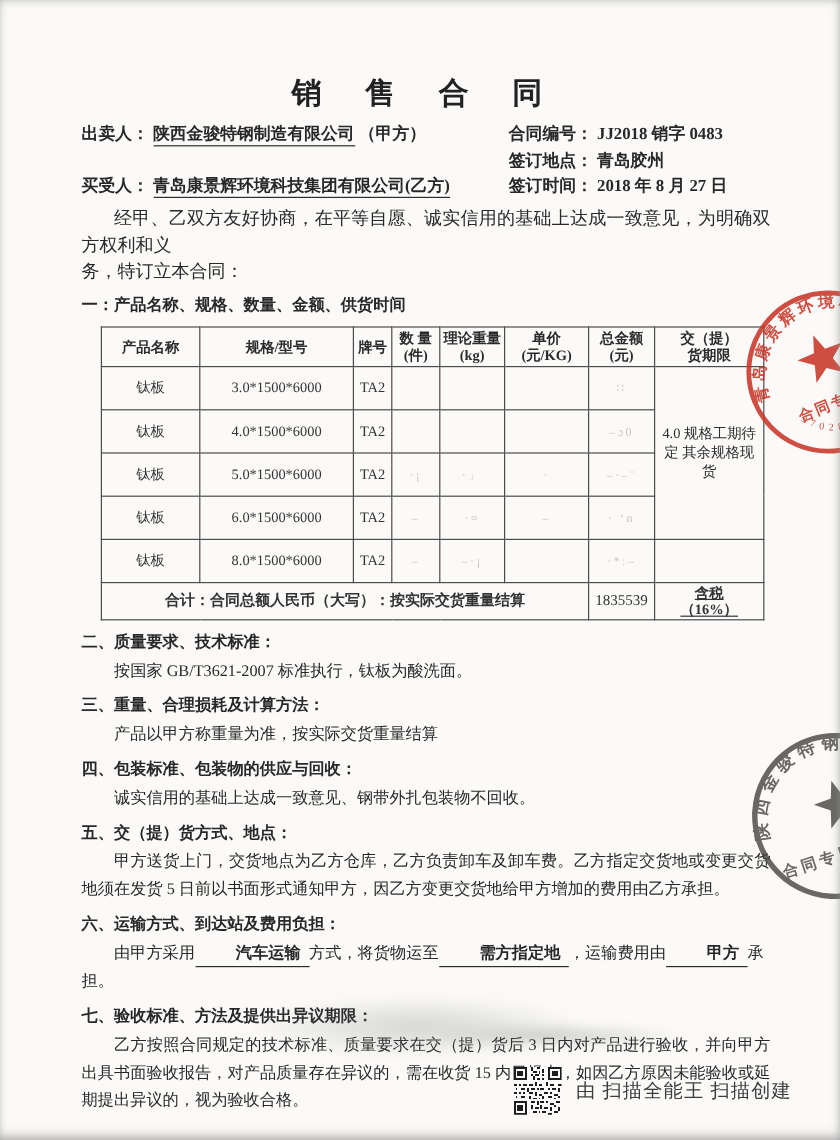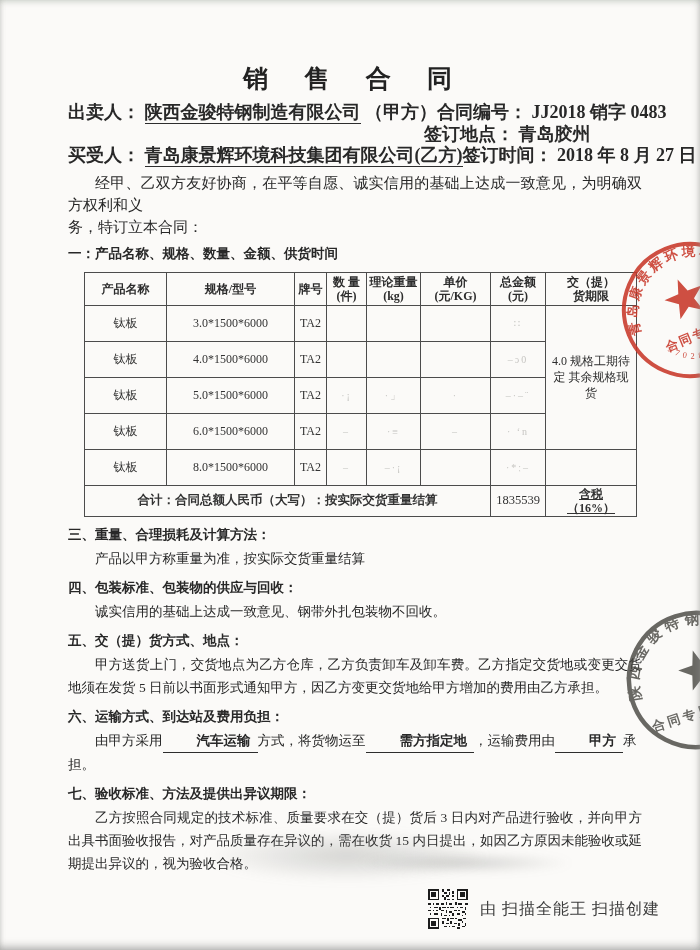--- a/index.html
+++ b/index.html
@@ -13,21 +13,21 @@
     box-shadow:inset 0 4px 7px -3px rgba(150,165,148,.45),
                inset -4px 0 7px -3px rgba(150,150,150,.38),
                inset 0 -7px 9px -4px rgba(110,110,110,.5),
                inset 3px 0 6px -4px rgba(160,160,160,.3);}
   .content{position:absolute;left:68px;top:62px;width:574px;}
 
   .title{margin:0 0 6px;text-align:center;font-size:25px;font-weight:bold;
     letter-spacing:15px;line-height:34px;color:#222;}
 
   .hdr-row{display:flex;justify-content:space-between;align-items:center;
-    font-size:18px;font-weight:bold;line-height:21.5px;}
+    font-size:14px;font-weight:bold;line-height:21.5px;}
   .hdr-left{white-space:nowrap;}
   .hdr-right{width:218px;white-space:nowrap;}
   .uline{border-bottom:1.2px solid #2d2d2d;padding-bottom:1px;}
 
   .para{margin:0;font-size:15px;line-height:22px;text-align:justify;}
   .preamble{margin-top:5px;}
   .ind{text-indent:27px;}
   .sec1{margin-top:4px;font-weight:bold;font-size:13.5px;line-height:23px;}
 
   table.items{border-collapse:collapse;table-layout:fixed;margin:7px 0 0 16px;
@@ -198,20 +198,24 @@
           <td class="total-label" colspan="6">合计：合同总额人民币（大写）：按实际交货重量结算</td>
           <td class="total-amt">1835539</td>
           <td class="tax">
               <div>含税</div>
               <div>（16%）</div>
             </td>
         </tr>
       </tbody>
     </table>
 
+    <div class="sec">
+      <div class="sec-h">二、质量要求、技术标准：</div>
+      <div class="sec-b ind">按国家 GB/T3621-2007 标准执行，钛板为酸洗面。</div>
+    </div>
 
     <div class="sec">
       <div class="sec-h">三、重量、合理损耗及计算方法：</div>
       <div class="sec-b ind">产品以甲方称重量为准，按实际交货重量结算</div>
     </div>
 
     <div class="sec">
       <div class="sec-h">四、包装标准、包装物的供应与回收：</div>
       <div class="sec-b ind">诚实信用的基础上达成一致意见、钢带外扎包装物不回收。</div>
     </div>

